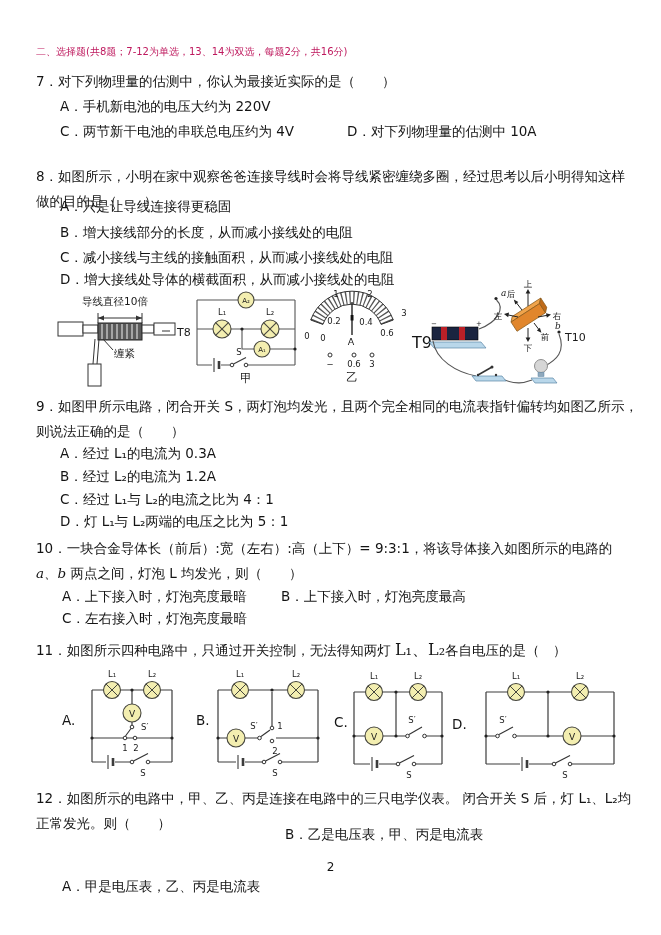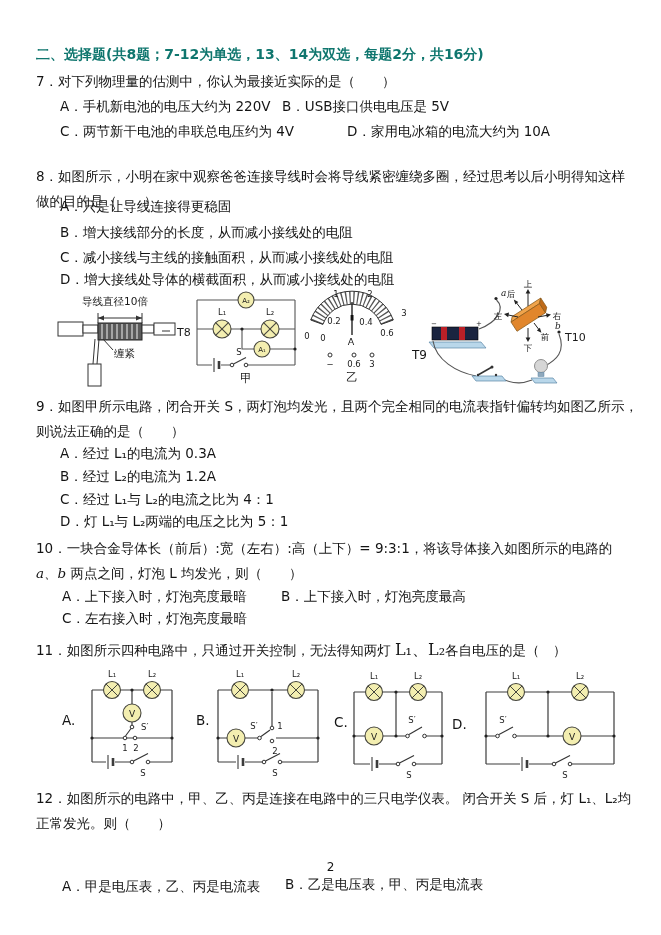--- a/index.html
+++ b/index.html
@@ -1,20 +1,20 @@
 <!DOCTYPE html>
 <html><head>
 <meta charset="utf-8">
 <style>
   html,body{margin:0;padding:0;background:#e8e8e8}
   .page{position:relative;width:661px;height:935px;margin:0 auto;background:#ffffff;
         font-family:"DejaVu Sans",sans-serif;color:#141414;font-size:13.5px;overflow:hidden}
   .t{position:absolute;white-space:nowrap;line-height:1.2}
   .stem{position:absolute;width:602px;line-height:25px;white-space:normal}
-  .hdr{font-weight:bold;font-size:14px;color:#0f766e}
+  .hdr{font-weight:normal;font-size:10px;color:#be185d}
   .emph{font-family:"DejaVu Serif",serif;font-weight:normal;font-size:16px}
   .ital{font-family:"DejaVu Serif",serif;font-style:italic}
   .pagenum{position:absolute;left:0;right:0;text-align:center;font-size:12px}
   svg{position:absolute;overflow:visible}
   svg text{font-family:"DejaVu Sans",sans-serif;fill:#1a1a1a}
   .wire{stroke:#3c3c3c;stroke-width:1.2;fill:none}
   .wire2{stroke:#555;stroke-width:1.1;fill:none}
   .comp{fill:#f3eeb0;stroke:#46463e;stroke-width:1.1}
   .dot{fill:#222}
   .term{fill:#fff;stroke:#333;stroke-width:1}
@@ -25,23 +25,22 @@
 </style>
 </head>
 <body>
 
 <div class="page">
 
   <div class="t hdr" style="left:36px;top:46px">二、选择题(共8题；7-12为单选，13、14为双选，每题2分，共16分)</div>
 
   <div class="t" style="left:36px;top:73px">7．对下列物理量的估测中，你认为最接近实际的是（　　）</div>
   <div class="t" style="left:60px;top:98px">A．手机新电池的电压大约为 220V</div>
-  <div class="t" style="left:282px;top:98px">B．USB接口供电电压是 5V</div>
   <div class="t" style="left:60px;top:123px">C．两节新干电池的串联总电压约为 4V</div>
-  <div class="t" style="left:347px;top:123px">D．家用电冰箱的电流大约为 10A</div>
+  <div class="t" style="left:347px;top:123px">D．对下列物理量的估测中 10A</div>
 
   <div class="stem" style="left:36px;top:164px">8．如图所示，小明在家中观察爸爸连接导线时会将导线紧密缠绕多圈，经过思考以后小明得知这样做的目的是（　　）</div>
   <div class="t" style="left:60px;top:224px">B．增大接线部分的长度，从而减小接线处的电阻</div>
   <div class="t" style="left:60px;top:198px">A．只是让导线连接得更稳固</div>
   <div class="t" style="left:60px;top:271px">D．增大接线处导体的横截面积，从而减小接线处的电阻</div>
   <div class="t" style="left:60px;top:249px">C．减小接线与主线的接触面积，从而减小接线处的电阻</div>
 
   <svg style="left:40px;top:287px" width="160" height="100" viewBox="0 0 160 100">
     <text x="75" y="18" text-anchor="middle" font-size="10.5">导线直径10倍</text>
     <g stroke="#333" stroke-width="1">
@@ -140,21 +139,21 @@
     <text x="51" y="57" text-anchor="middle" font-size="9.5">A</text>
     <circle cx="30" cy="67" r="2" class="term"></circle>
     <circle cx="54" cy="67" r="2" class="term"></circle>
     <circle cx="72" cy="67" r="2" class="term"></circle>
     <text x="30" y="79" text-anchor="middle" class="lbl">−</text>
     <text x="54" y="79" text-anchor="middle" class="lbl">0.6</text>
     <text x="72" y="79" text-anchor="middle" class="lbl">3</text>
     <text x="52" y="93" text-anchor="middle" class="cap">乙</text>
   </svg>
 
-  <div class="t" style="left:412px;top:348px;font-size:12px">T9</div>
+  <div class="t" style="left:412px;top:333px;font-size:16px">T9</div>
 
   <svg style="left:428px;top:278px" width="232" height="112" viewBox="0 0 232 112">
     <path d="M51,51 C70,44 77,30 68.5,22" class="wire2"></path>
     <circle cx="68" cy="20.5" r="1.6" class="dot"></circle>
     <text x="73" y="18" font-size="9" class="ital">a</text>
     <g>
       <polygon points="1,64 53,64 58,70 6,70" class="base"></polygon>
       <rect x="4" y="49" width="46" height="13" fill="#1a2440" stroke="#000" stroke-width="0.6"></rect>
       <rect x="13" y="49" width="6" height="13" fill="#bb2027"></rect>
       <rect x="31" y="49" width="6" height="13" fill="#bb2027"></rect>
@@ -375,17 +374,17 @@
     <g>
       <circle cx="74" cy="94" r="1.8" class="term"></circle>
         <circle cx="90" cy="94" r="1.8" class="term"></circle>
       <line x1="75.5" y1="93" x2="90" y2="85.5" stroke="#333" stroke-width="1.2"></line>
     </g>
     <text x="85" y="108" text-anchor="middle" class="lbl">S</text>
   </svg>
 
   <div class="stem" style="left:36px;top:786px">12．如图所示的电路中，甲、乙、丙是连接在电路中的三只电学仪表。 闭合开关 S 后，灯 L₁、L₂均正常发光。则（　　）</div>
   <div class="t" style="left:62px;top:878px">A．甲是电压表，乙、丙是电流表</div>
-  <div class="t" style="left:285px;top:876px">B．乙是电压表，甲、丙是电流表</div>
+  <div class="t" style="left:285px;top:826px">B．乙是电压表，甲、丙是电流表</div>
 
   <div class="pagenum" style="top:860px">2</div>
 
 </div>
 
 </body></html>

